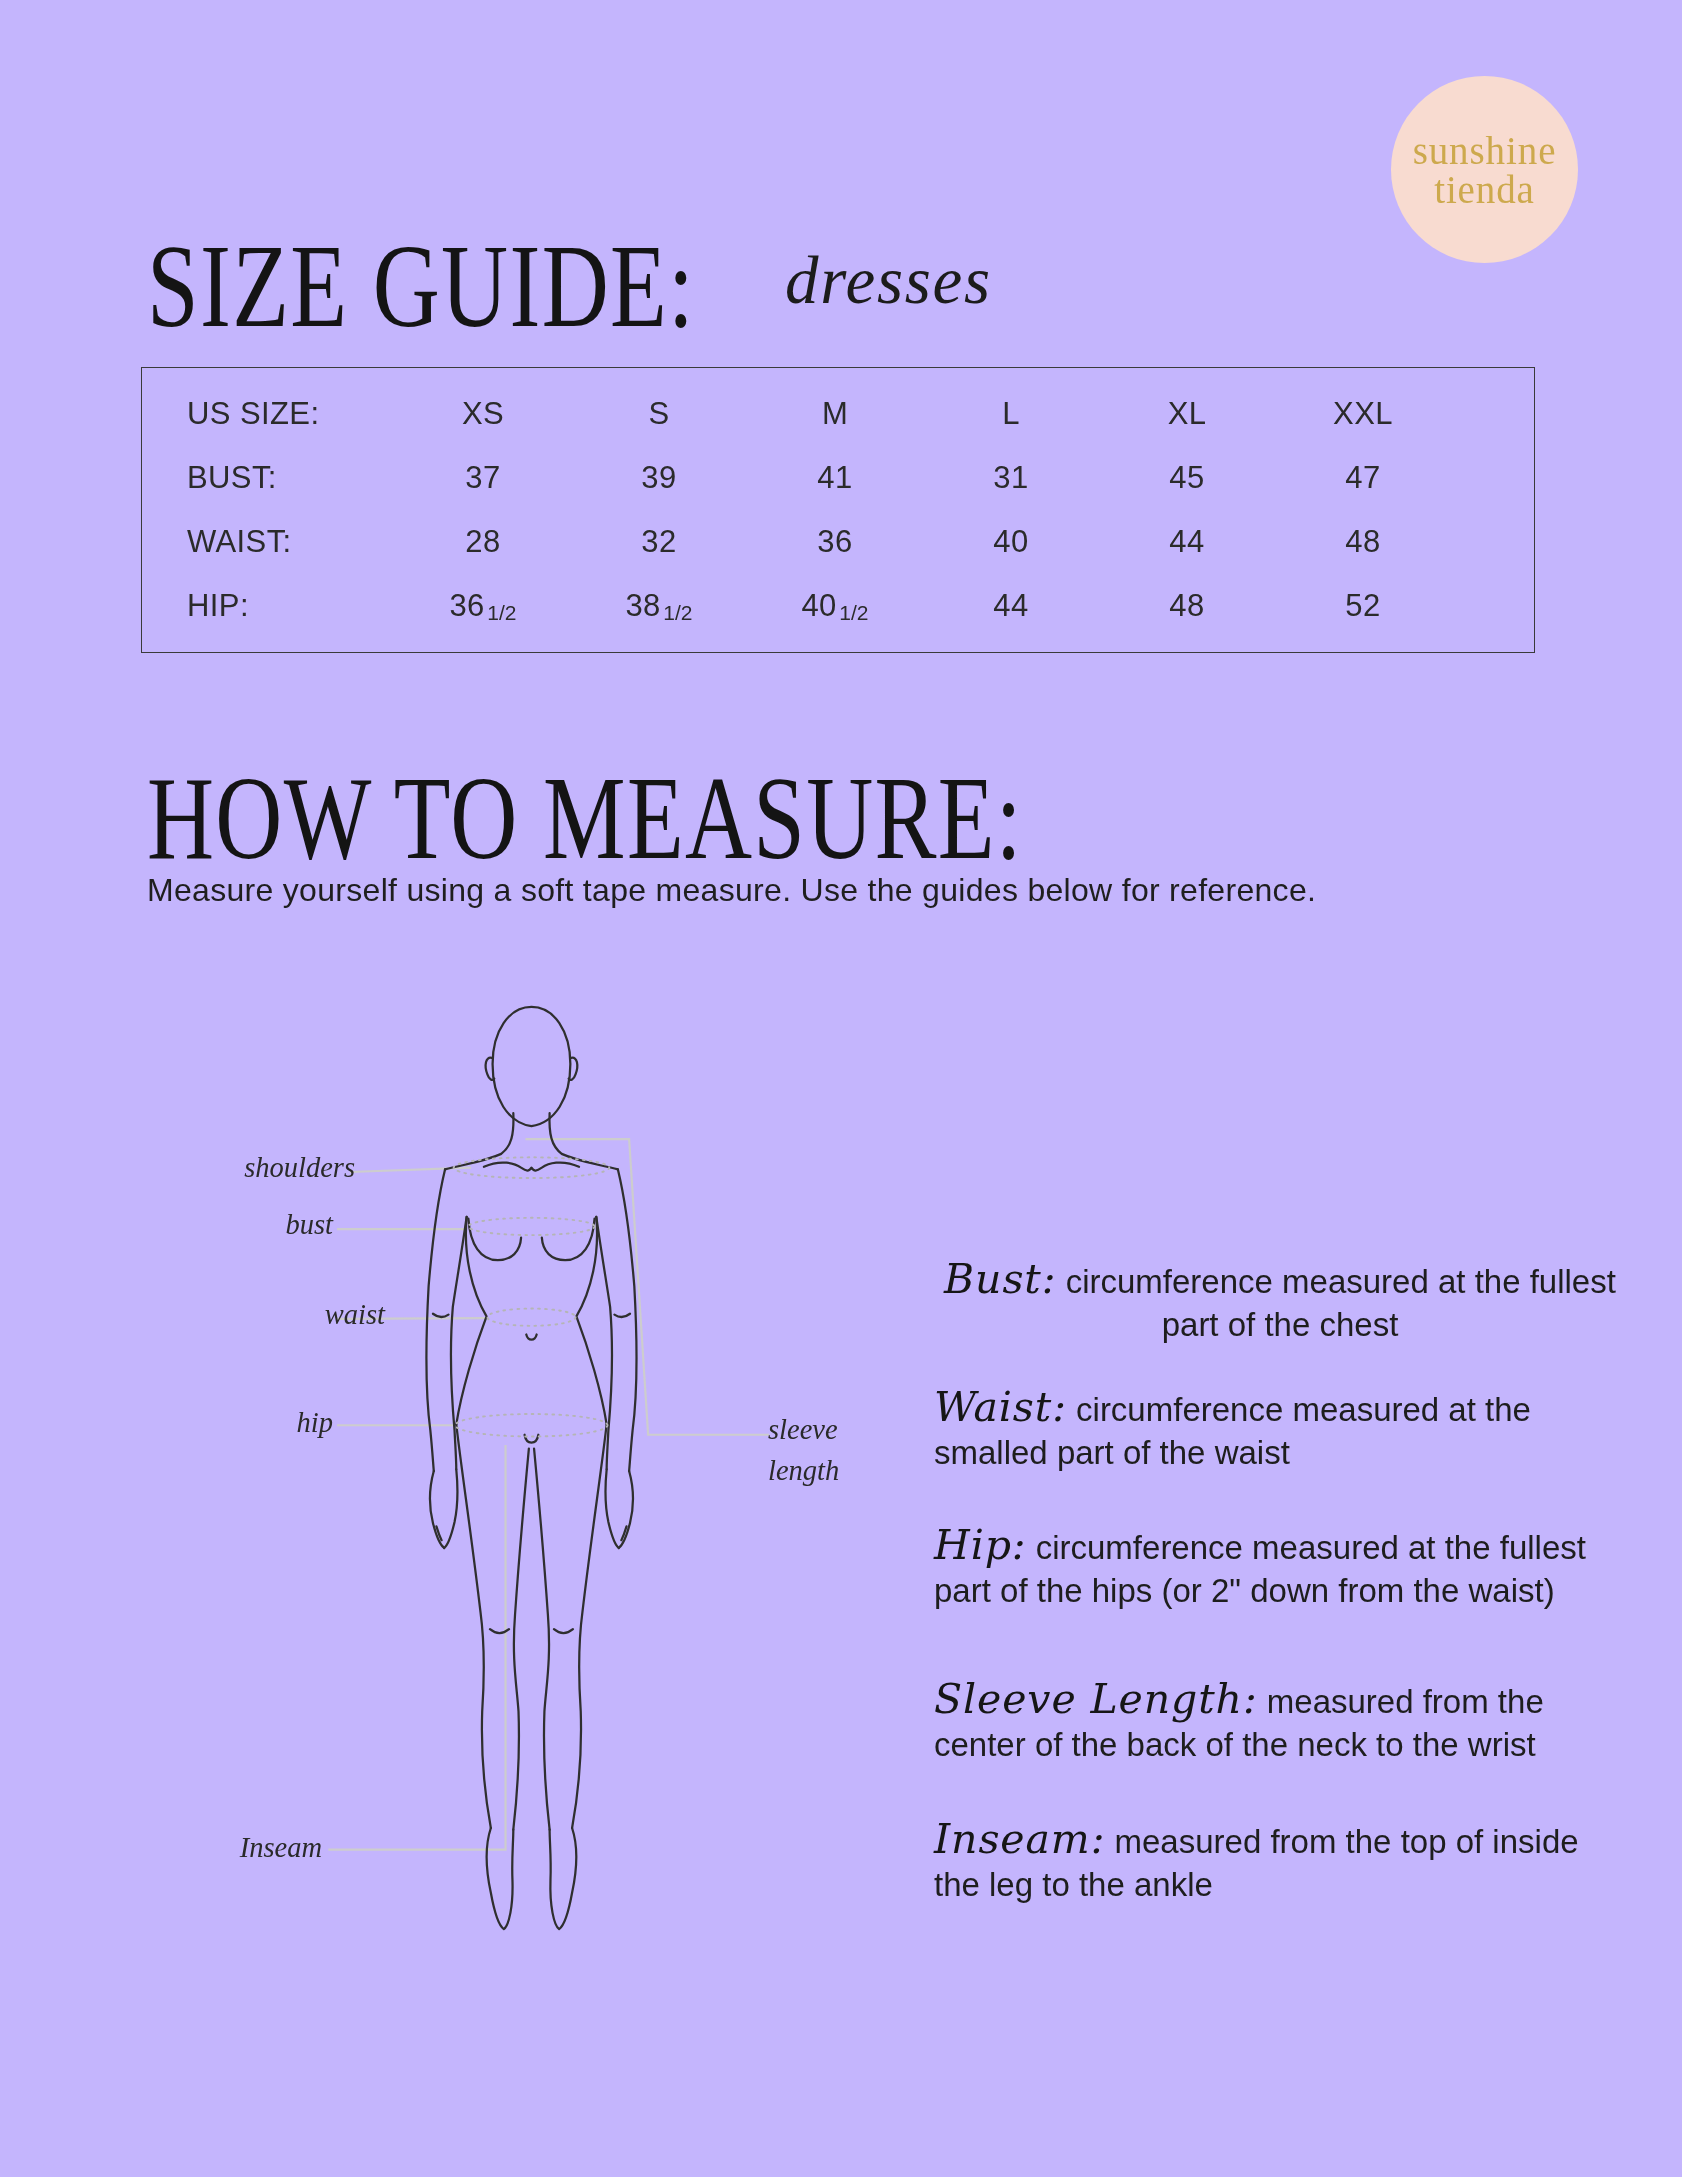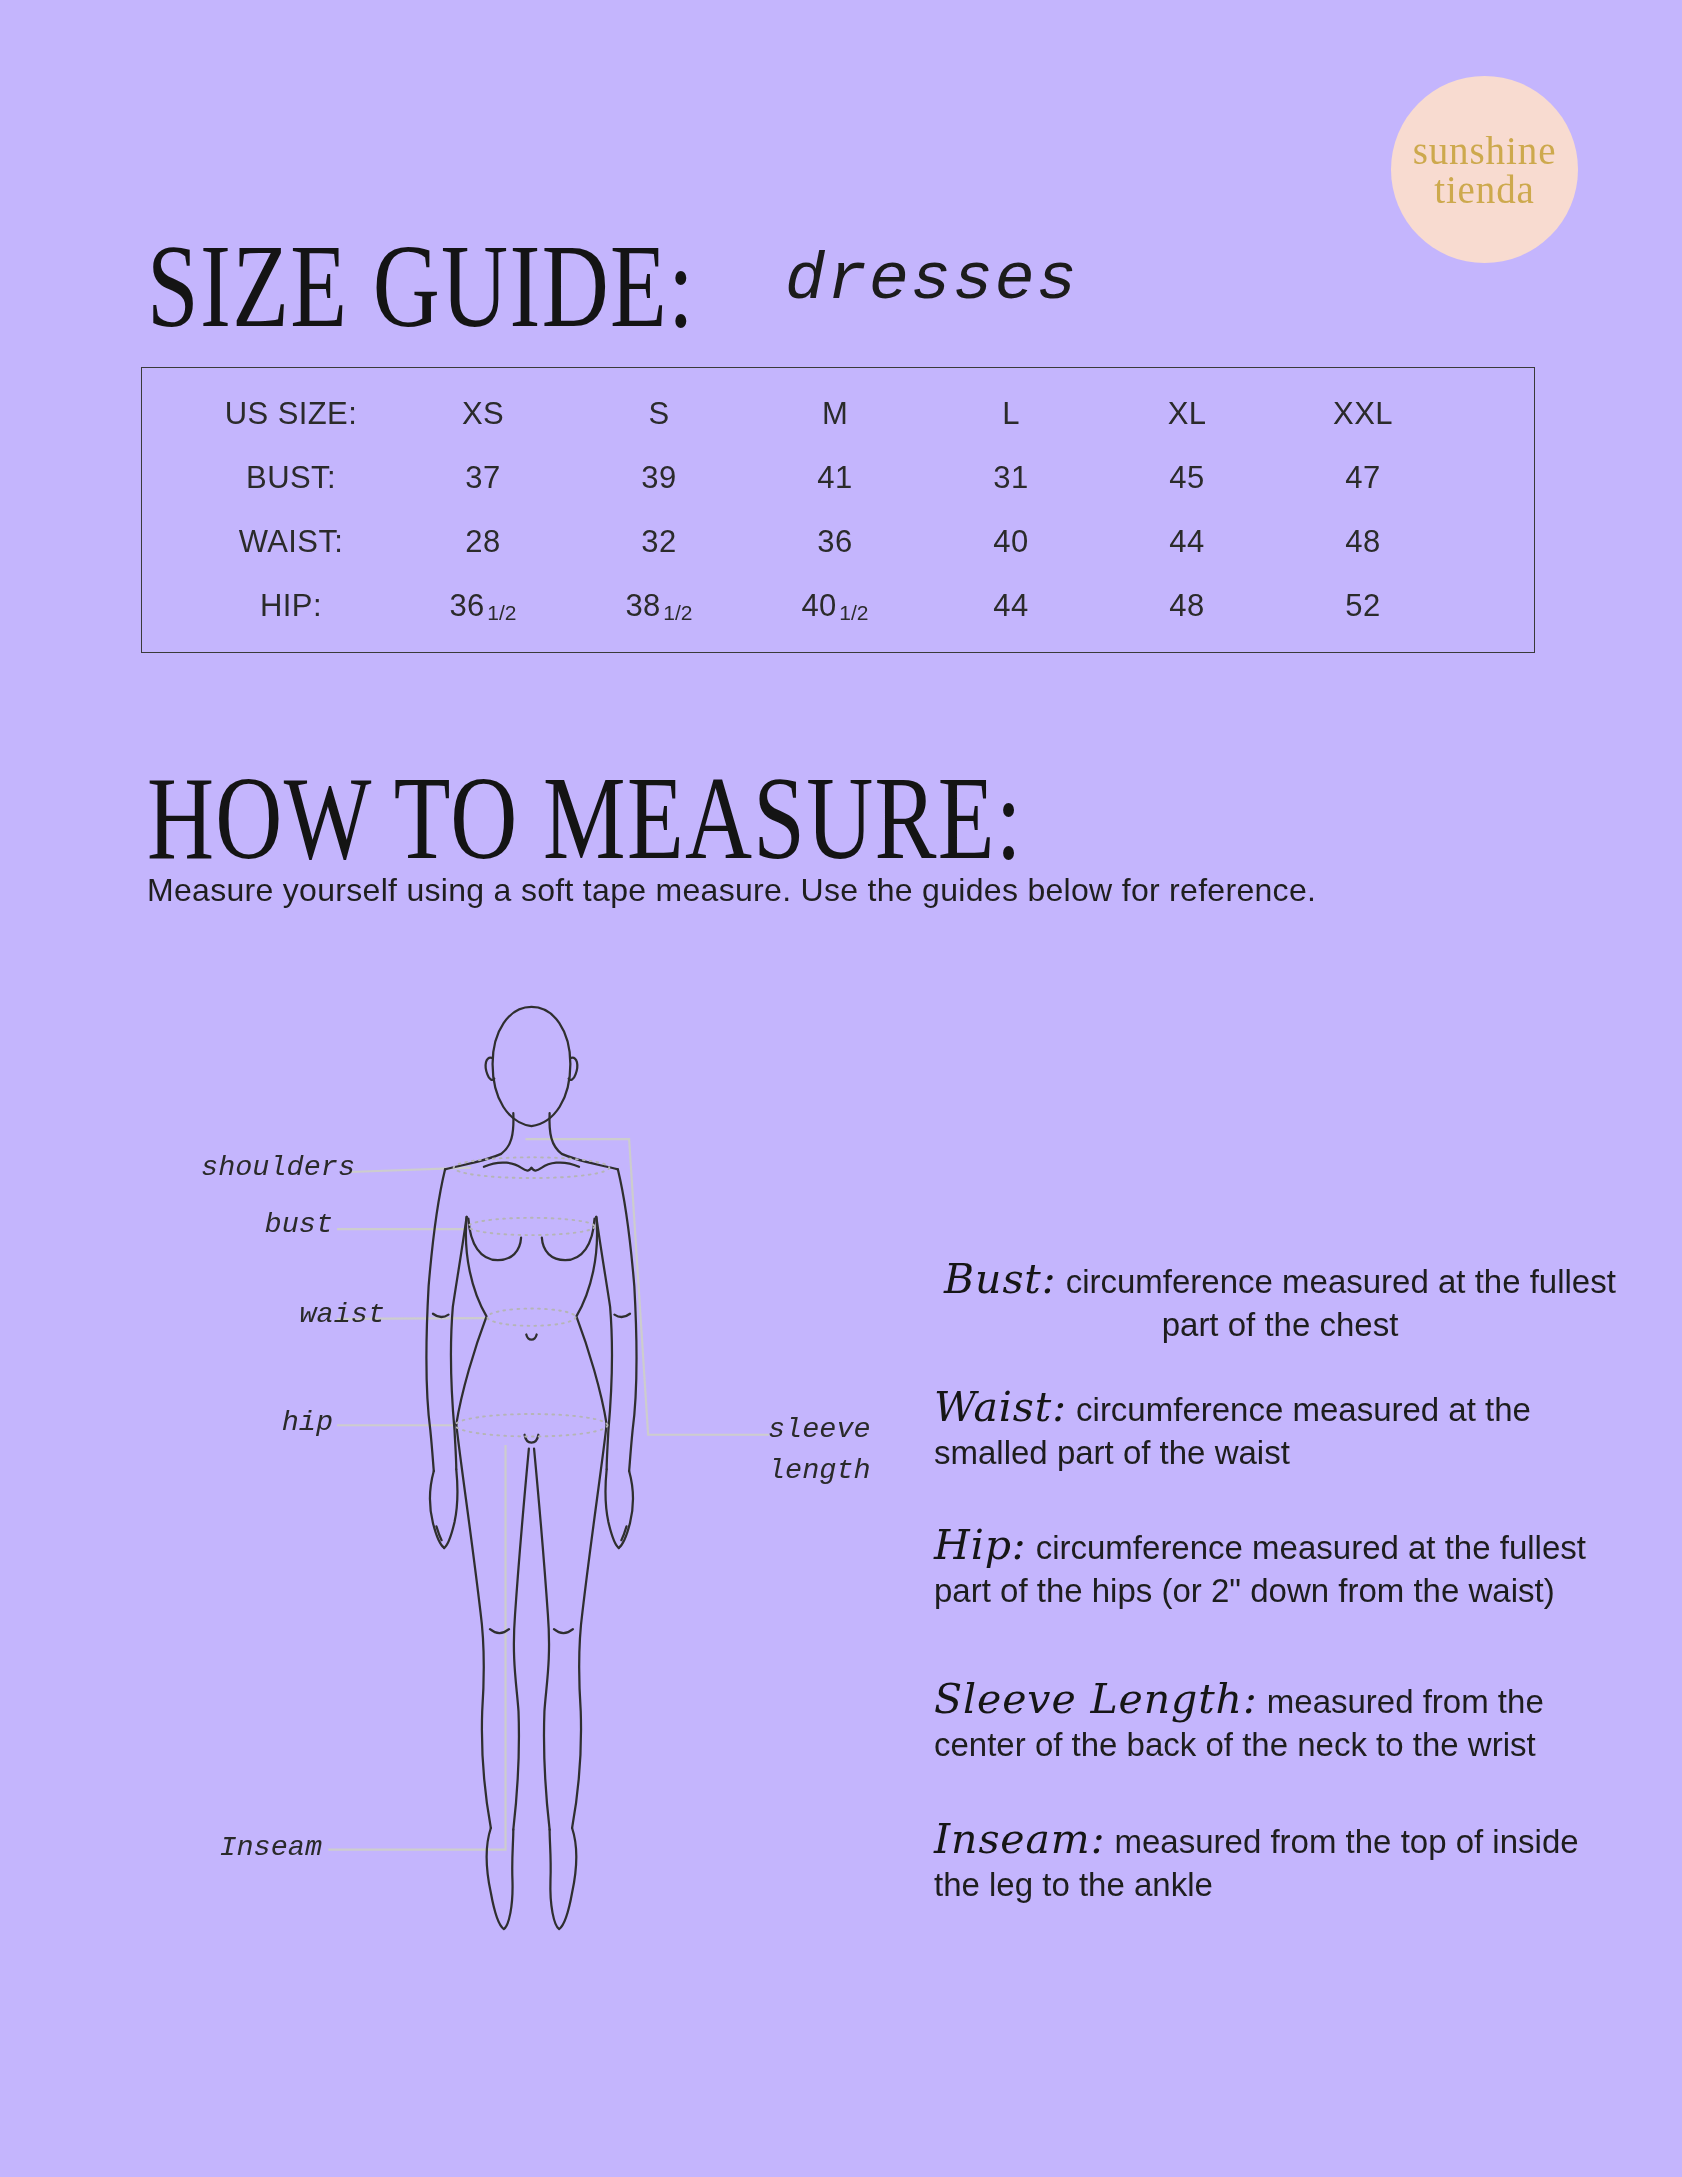--- a/index.html
+++ b/index.html
@@ -8,30 +8,30 @@
 
   
   .logo-circle{position:absolute;left:1391px;top:76px;width:187px;height:187px;border-radius:50%;
                display:flex;flex-direction:column;align-items:center;justify-content:center;}
   .logo-line{font-family:"Liberation Serif",serif;font-size:39px;line-height:39px;letter-spacing:0.9px;}
 
   
   .big-heading{position:absolute;font-family:"Liberation Serif",serif;font-weight:400;
                font-size:119px;line-height:1;color:#141414;letter-spacing:1.7px;white-space:nowrap;
                transform:scaleX(0.78);transform-origin:left top;margin:0;}
-  .script{font-family:Liberation Mono, monospace;font-style:italic;color:#1c1c1c;}
+  .script{font-family:Liberation Serif, serif;font-style:italic;color:#1c1c1c;}
   .dresses{position:absolute;left:785px;top:247px;font-size:67px;line-height:1;letter-spacing:1.7px;}
 
   .subtitle{position:absolute;left:147px;top:872px;font-size:32px;letter-spacing:0.3px;color:#1f1f1f;}
 
   
   .size-table{position:absolute;left:141px;top:367px;width:1394px;height:286px;
               border:1.7px solid #3a3a3a;box-sizing:border-box;padding-top:14px;}
   .t-row{display:flex;align-items:center;height:64px;font-size:31px;color:#2b2b2b;letter-spacing:0.4px;}
-  .t-label{width:208px;padding-left:45px;text-align:center;}
+  .t-label{width:208px;padding-left:45px;text-align:left;}
   .t-cell{width:176px;text-align:center;}
   .t-frac{font-size:21px;letter-spacing:0;position:relative;top:3.5px;margin-left:2.6px;}
 
   
   .fig-label{position:absolute;font-size:28.5px;line-height:35px;color:#2a2a2a;white-space:nowrap;}
   .sleeve-label{position:absolute;left:768px;top:1409px;font-size:28.5px;line-height:41px;color:#2a2a2a;}
 
   
   .def-block{position:absolute;left:934px;width:692px;font-size:33px;line-height:43px;color:#1e1e1e;margin:0;}
   .def-term{font-family:"DejaVu Serif","Liberation Serif",serif;font-style:italic;

